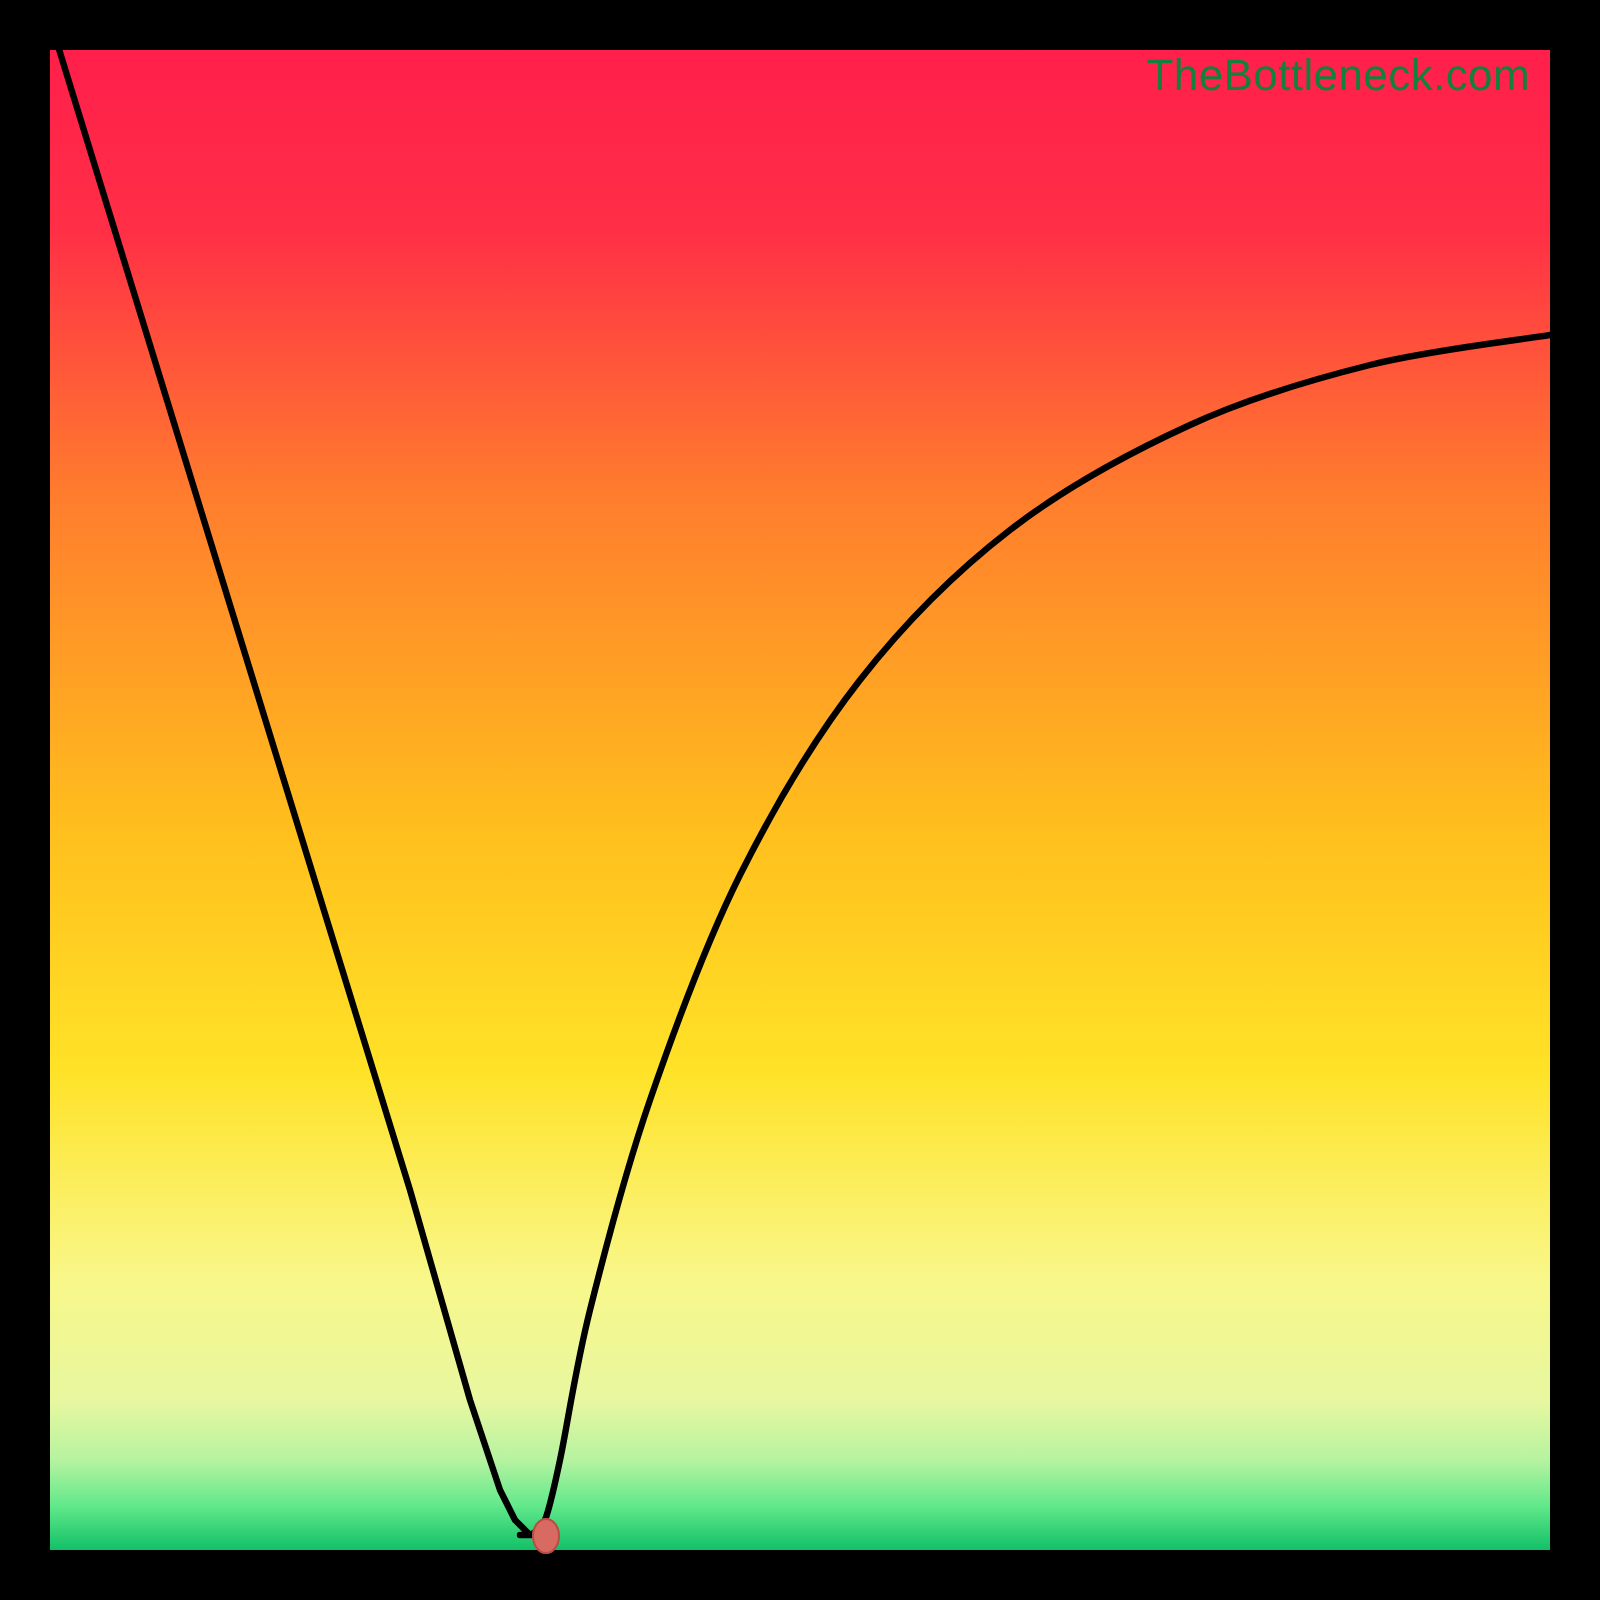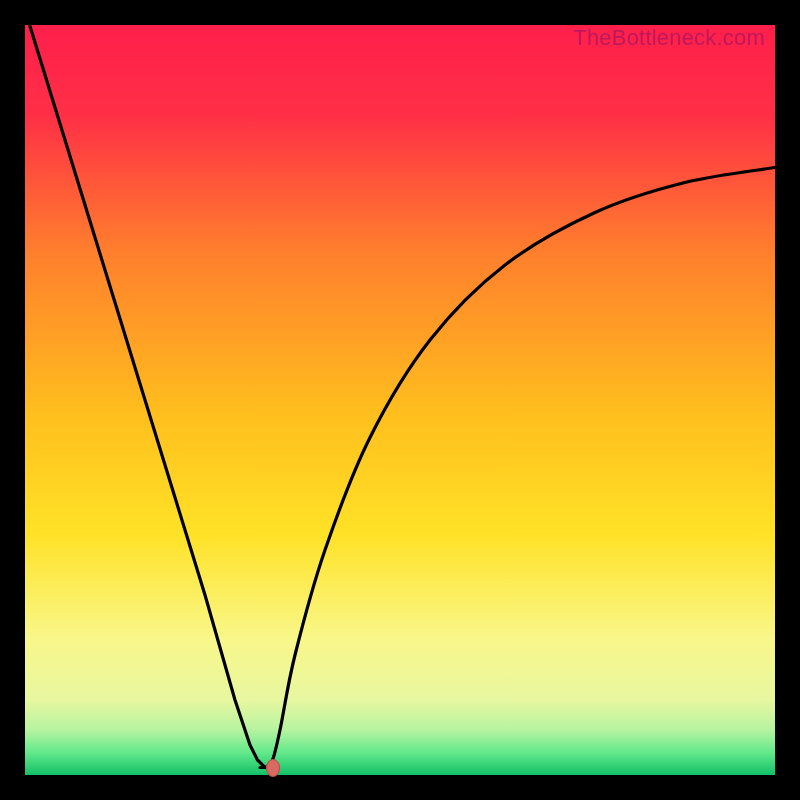--- a/index.html
+++ b/index.html
@@ -20,21 +20,21 @@
     background: #fff;
   }
   .gradient {
     position: absolute;
     left: 0; top: 0; right: 0; bottom: 0;
   }
   .watermark {
     position: absolute;
     top: 0;
     right: 10px;
-    color: #be185d;
+    color: #15803d;
     font-size: 22px;
     font-weight: 500;
     letter-spacing: 0.2px;
     user-select: none;
   }
   svg.curve {
     position: absolute;
     left: 0; top: 0;
     width: 750px;
     height: 750px;

